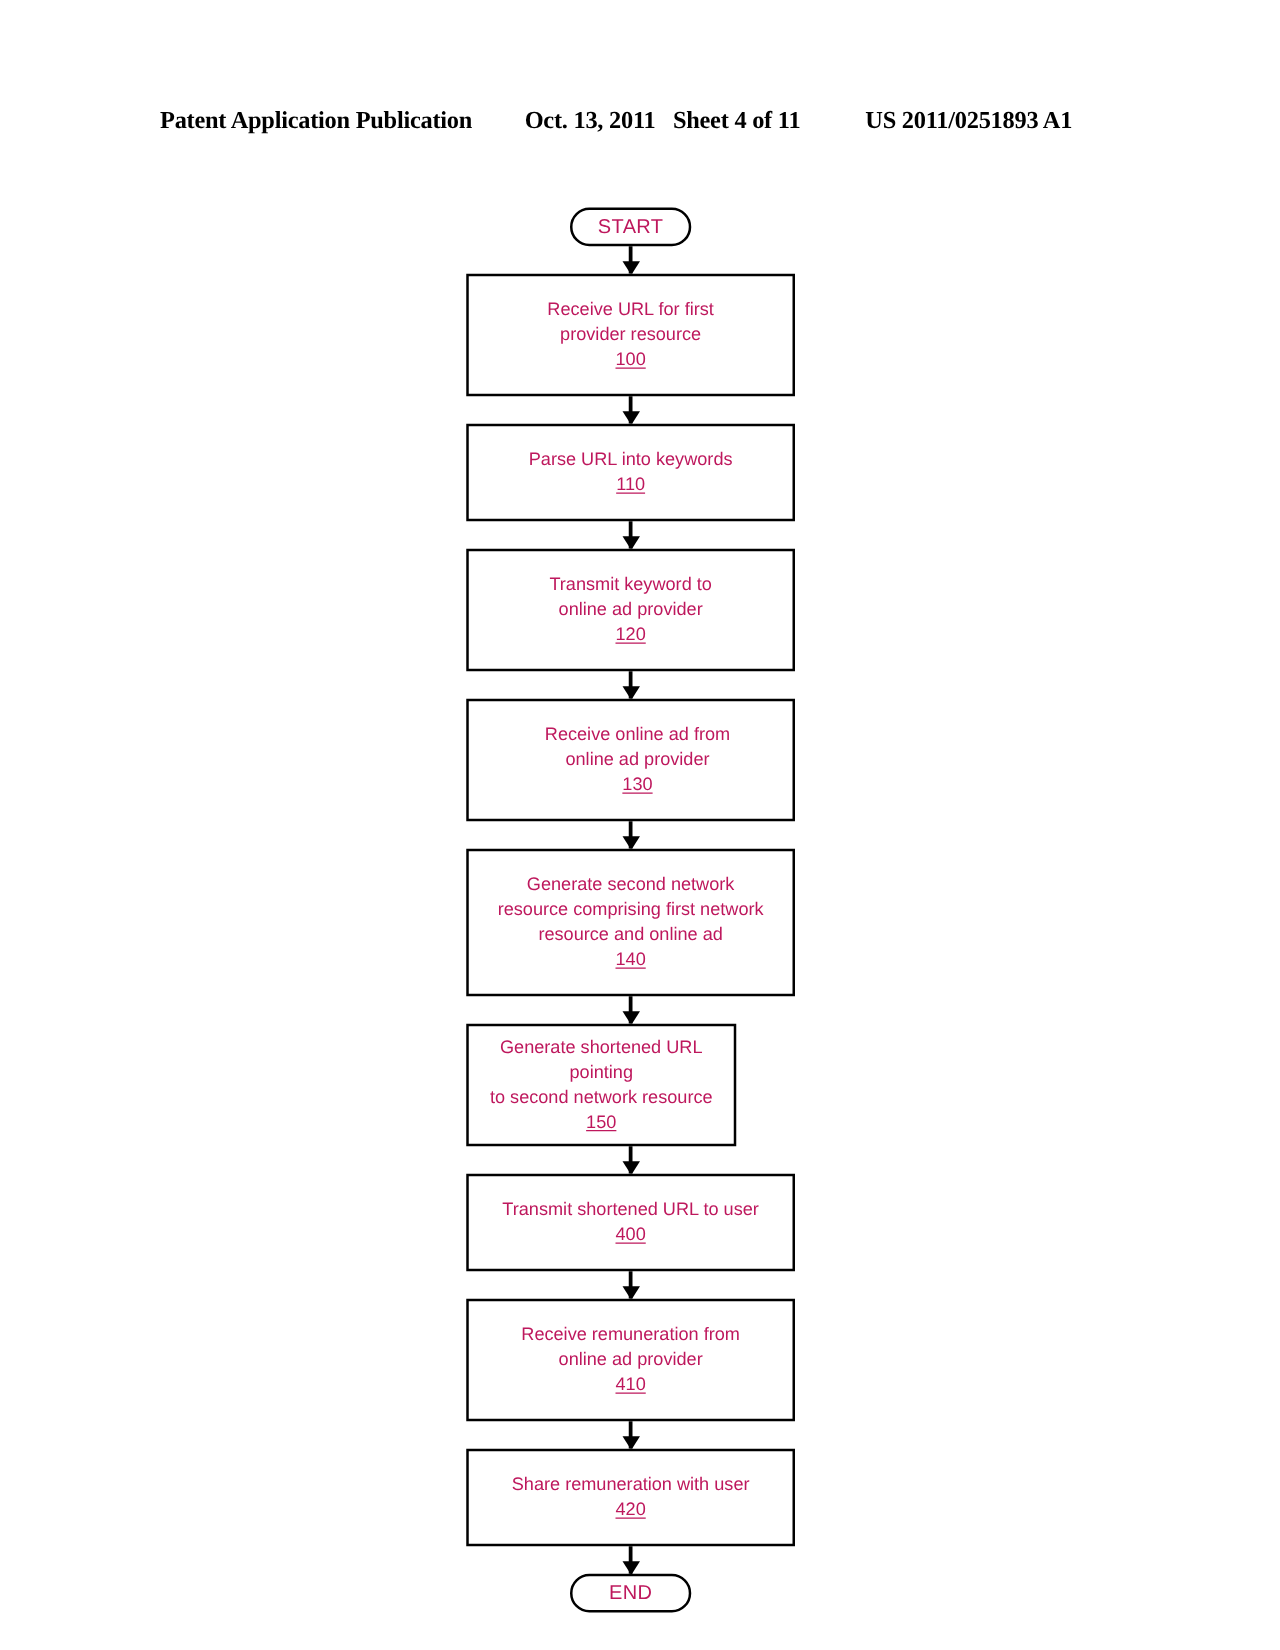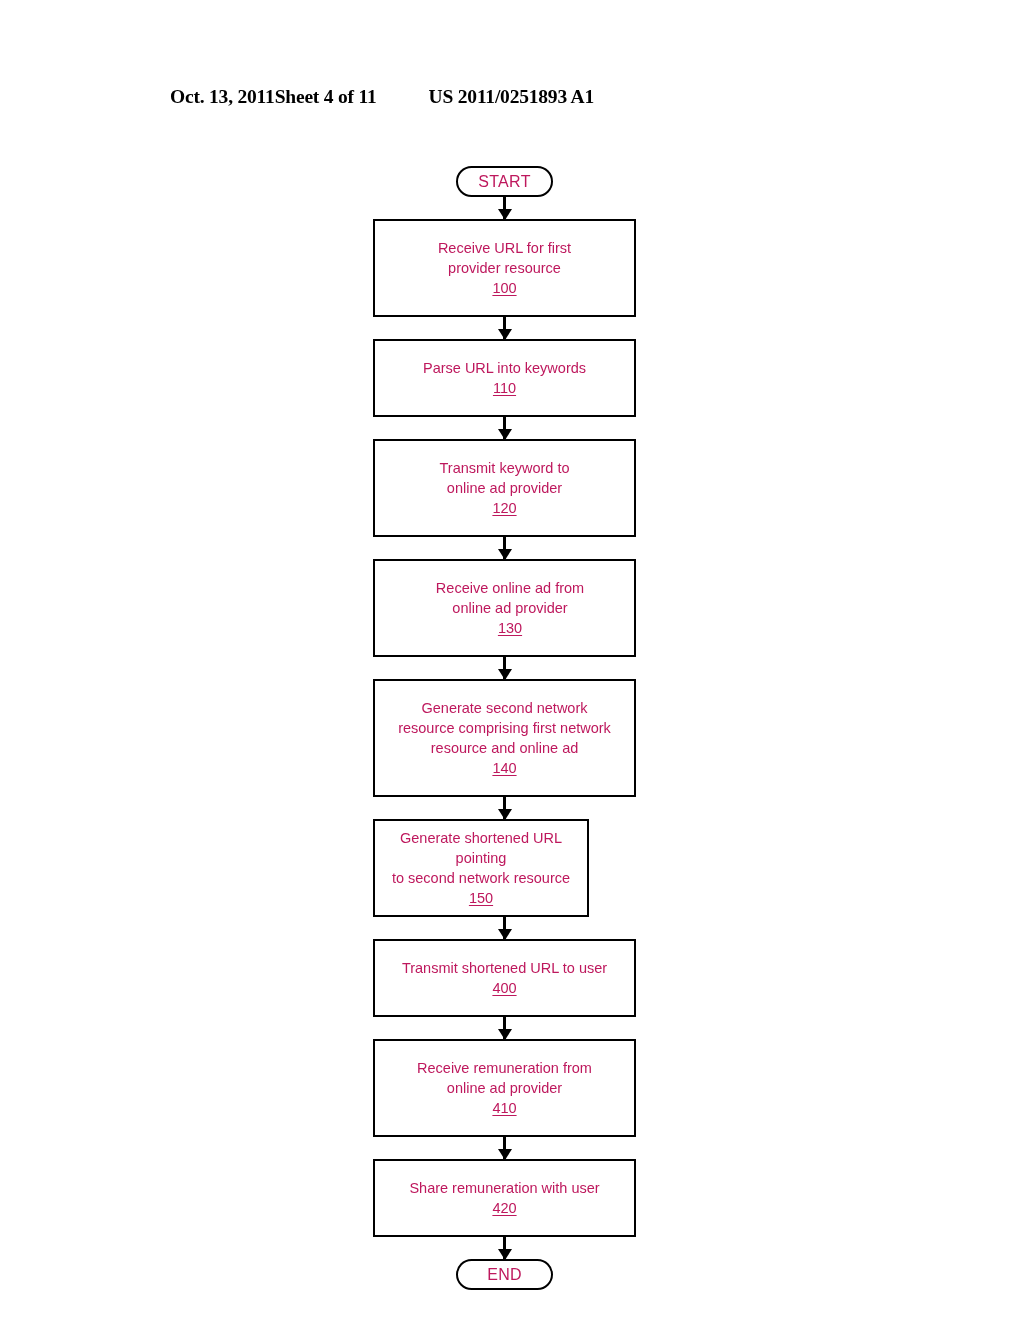--- a/index.html
+++ b/index.html
@@ -26,21 +26,21 @@
     font-family: "Liberation Serif", serif;
     font-weight: bold;
     font-size: 19.5px;
     letter-spacing: -0.2px;
     white-space: nowrap;
     display: flex;
     align-items: baseline;
   }
   .hdr-pub   { }
   .hdr-date  { margin-left: 42px; }
-  .hdr-sheet { }
+  .hdr-sheet { margin-left: 14px; }
   .hdr-num   { margin-left: 52px; }
 
   
   .flow {
     position: absolute;
     left: 0;
     top: 0;
     width: 1024px;
     height: 1320px;
   }
@@ -89,20 +89,21 @@
     height: 0;
     border-left: 7px solid transparent;
     border-right: 7px solid transparent;
     border-top: 11px solid #000000;
   }
 </style>
 </head>
 <body>
 
 <div class="page-header">
+  <span class="hdr-pub">Patent Application Publication</span>
   <span class="hdr-date">Oct. 13, 2011</span>
   <span class="hdr-sheet">Sheet 4 of 11</span>
   <span class="hdr-num">US 2011/0251893 A1</span>
 </div>
 
 <div class="flow" id="flow-canvas">
     <div class="node terminal" style="left: 456px; top: 166px; width: 97px; height: 31px;">
       <span class="line">START</span>
     </div>
     <div class="arrow" style="left: 503px; top: 197px; height: 22px;"></div>

